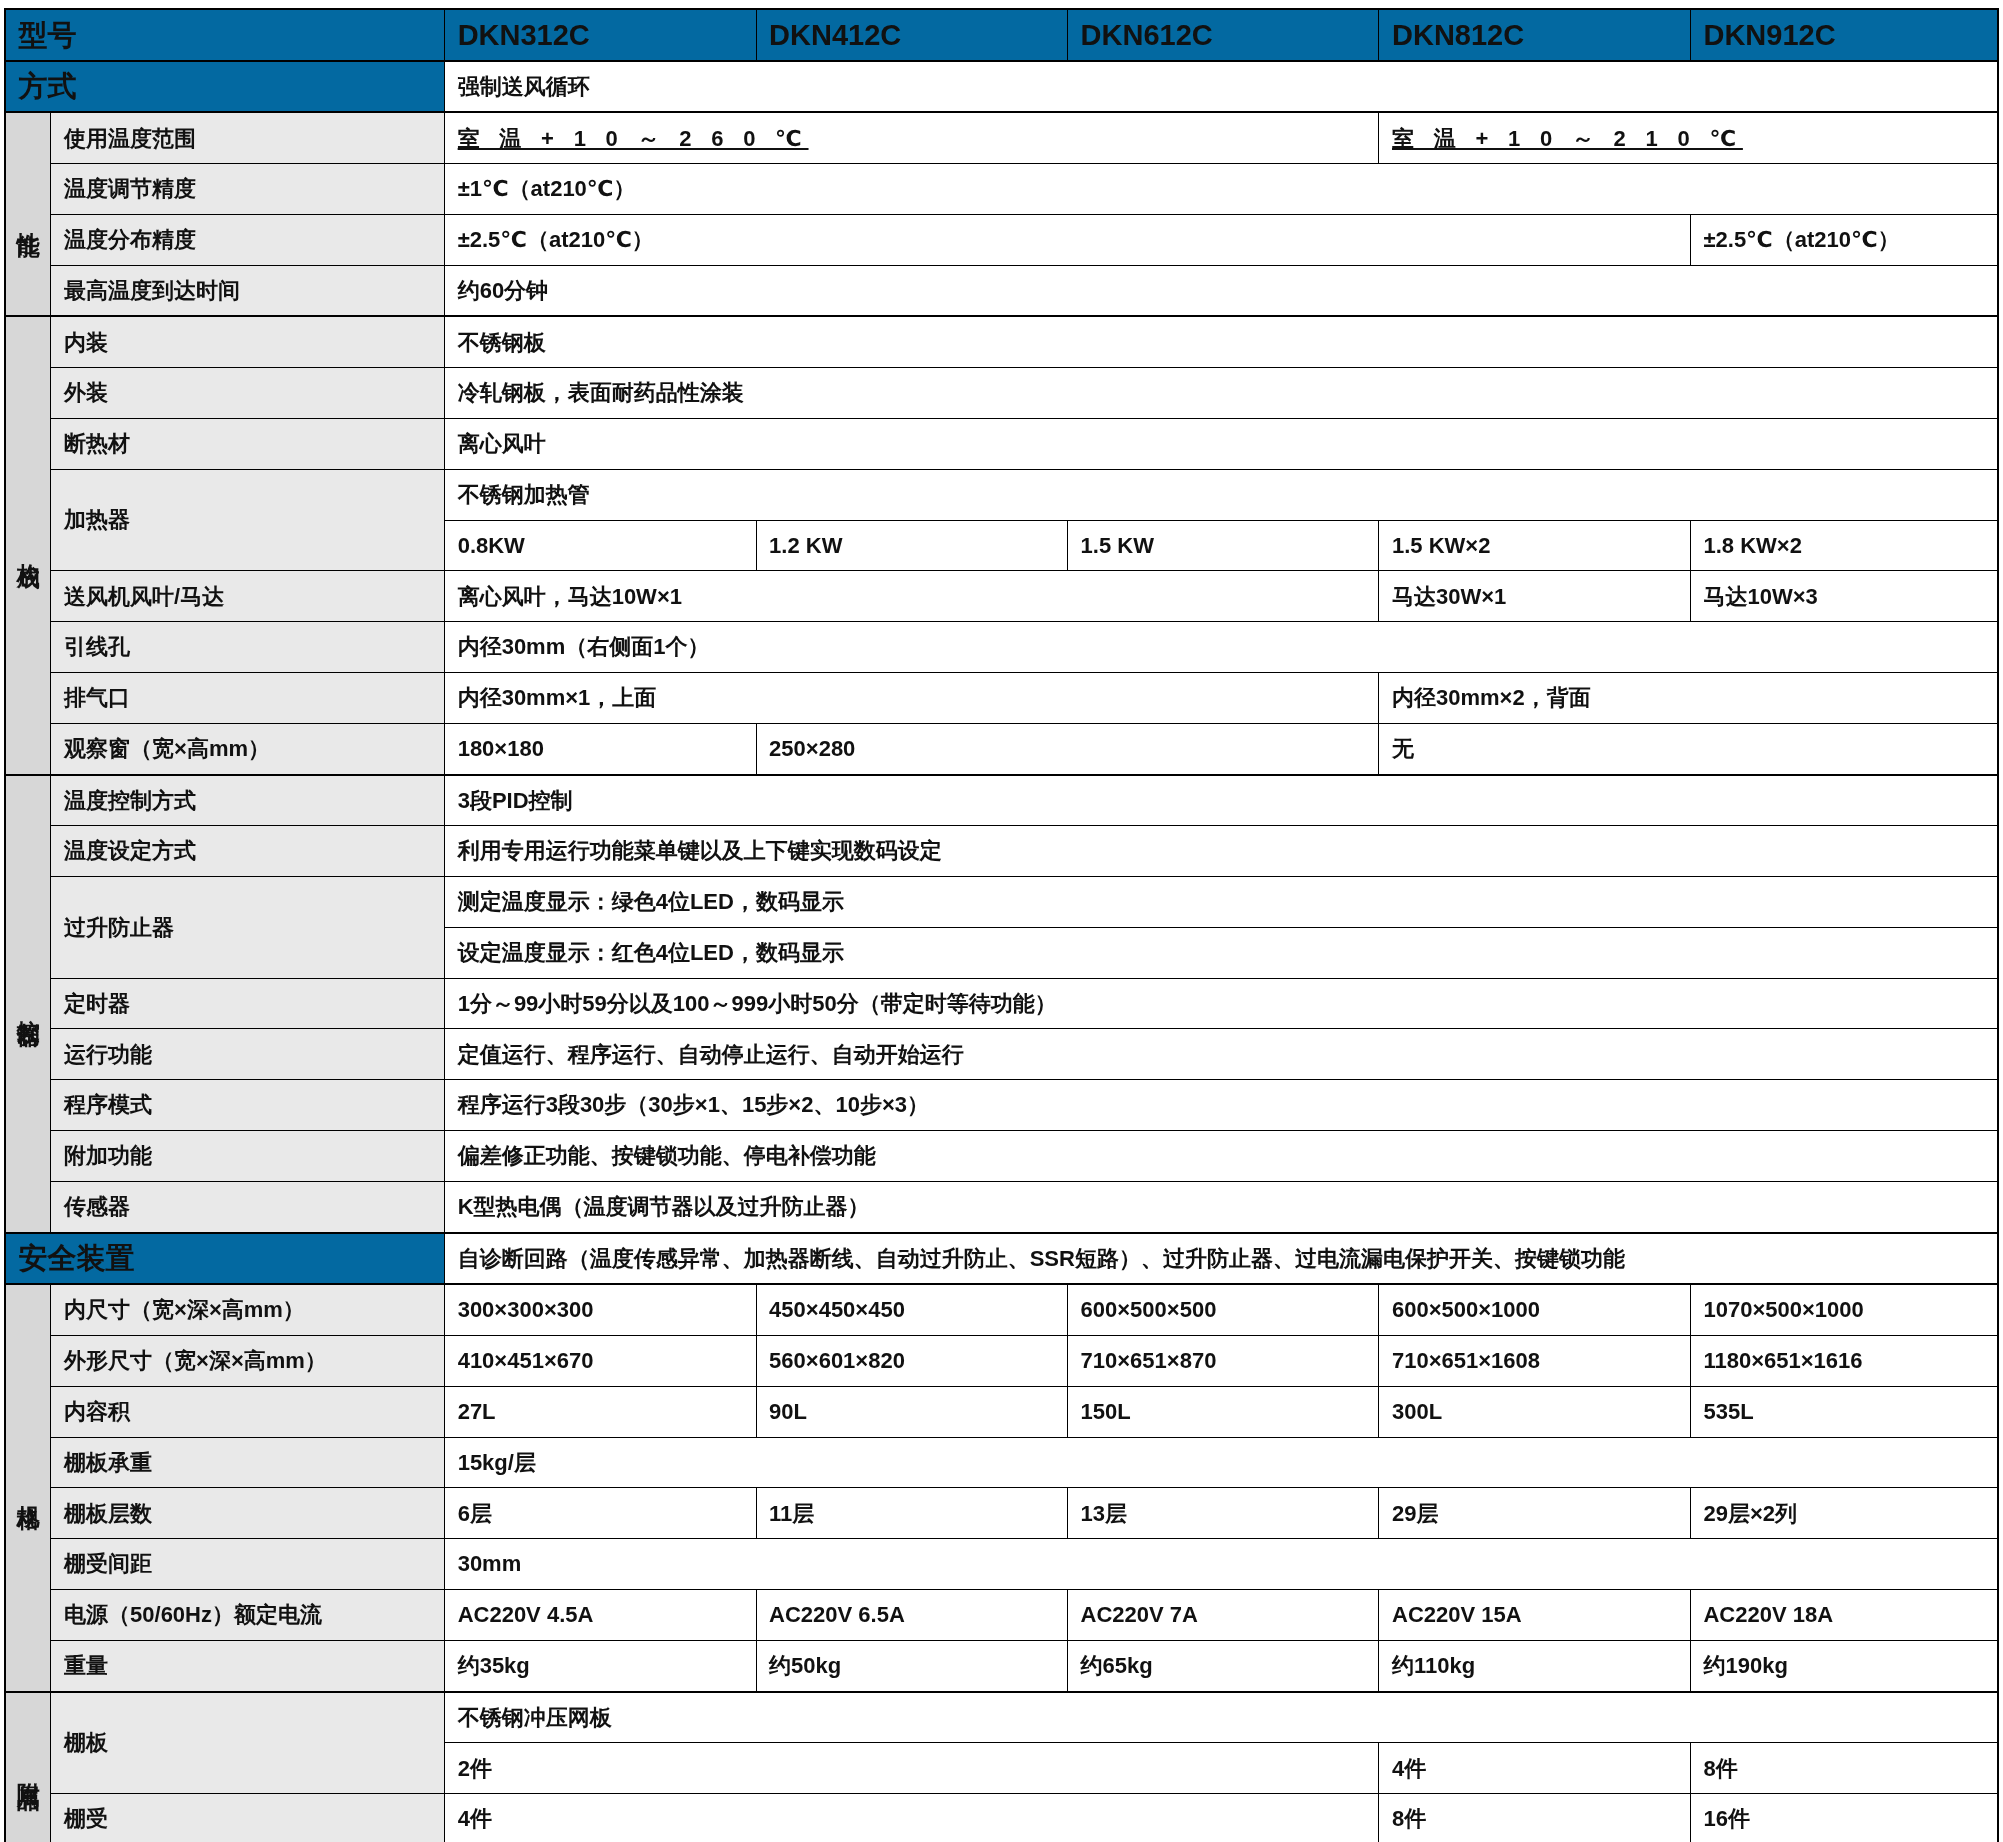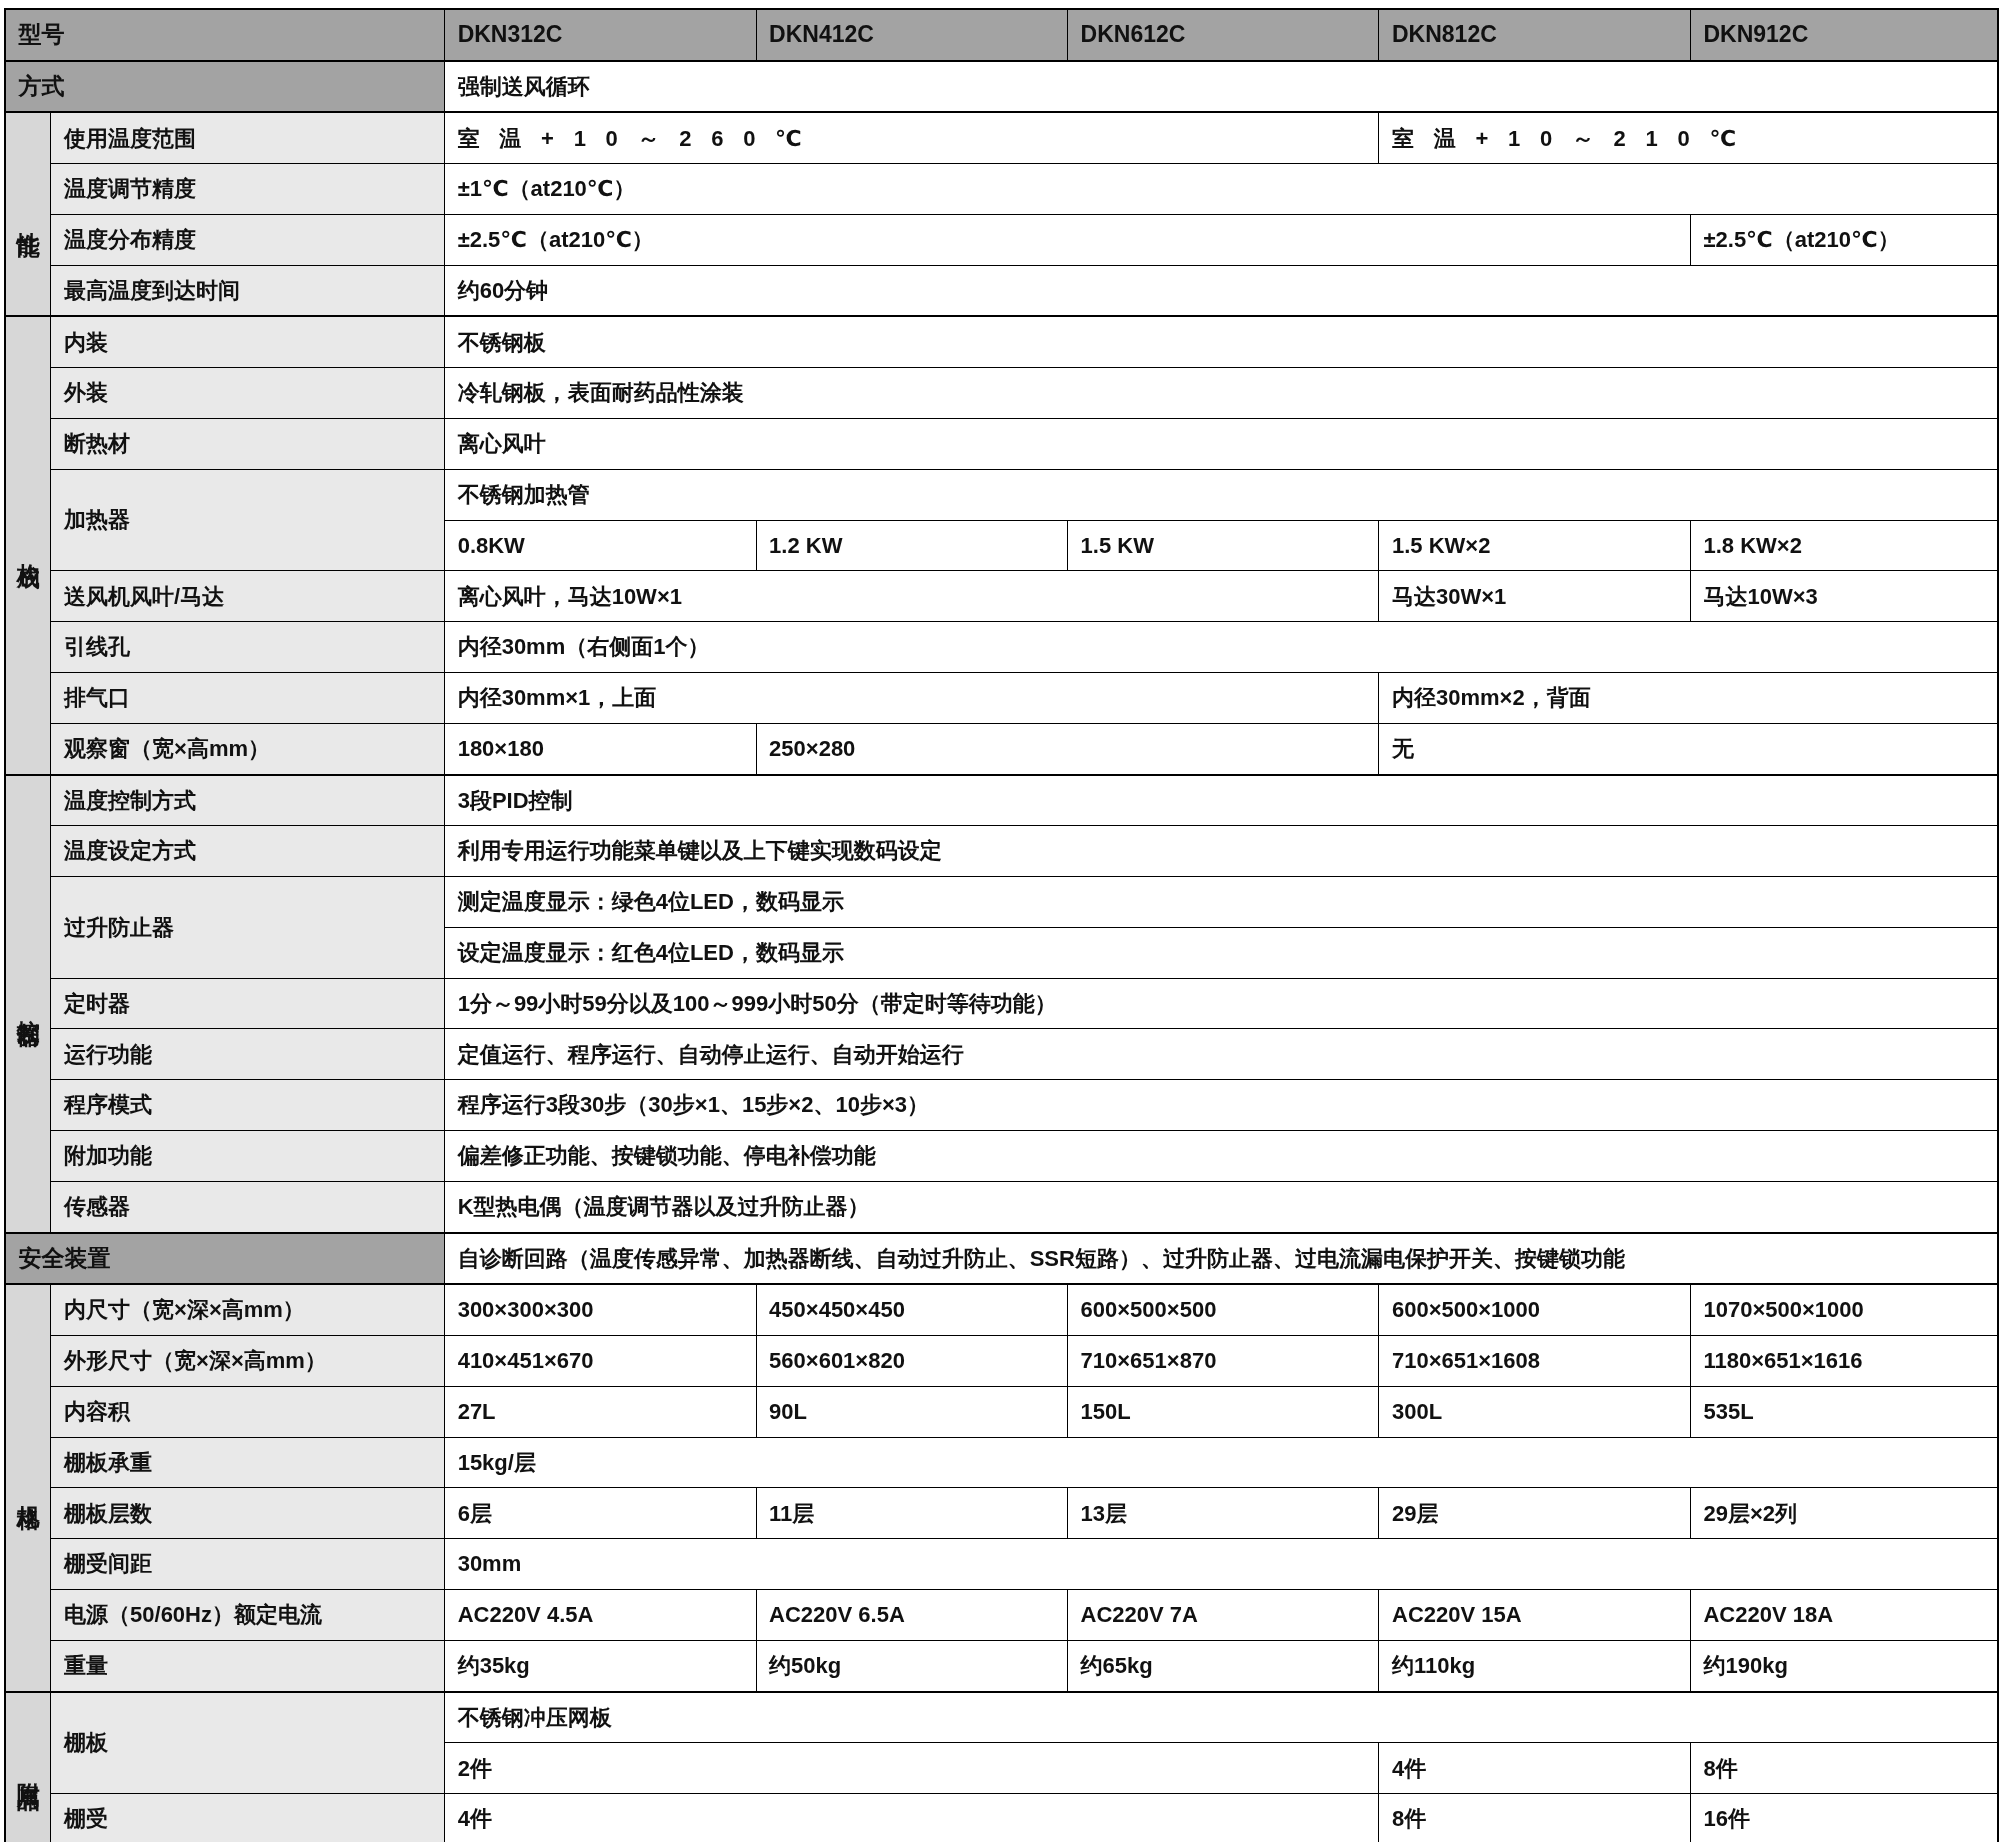--- a/index.html
+++ b/index.html
@@ -13,33 +13,33 @@
     font-size:22px;
     line-height:1.25;
     color:#111;
     padding:1.9px 7.8px 1.9px 12.6px;
     vertical-align:middle;
     overflow:hidden;
     background:#fff;
     text-align:left;
   }
   tr.sec > td{border-top:2.9px solid #000;}
-  td.hdr{background:#a3a3a3;font-size:23px;}
+  td.hdr{background:#0369a1;font-size:29px;}
   td.attr{background:#e9e9e9;margin-left:13px;}
   td.grp{background:#d7d7d7;padding:0;text-align:center;}
   td.grp .vtxt{
     display:inline-block;
     writing-mode:vertical-lr;
     text-orientation:upright;
     letter-spacing:2.9px;
     font-size:23px;
     line-height:1;
     vertical-align:middle;
   }
-  td.sp{letter-spacing:6.8px;}
+  td.sp{letter-spacing:6.8px;text-decoration:underline;}
 </style>
 </head>
 <body>
 
 <table>
   <colgroup>
     <col style="width:46px">
       <col style="width:393px">
     <col style="width:311px">
       <col style="width:311px">

